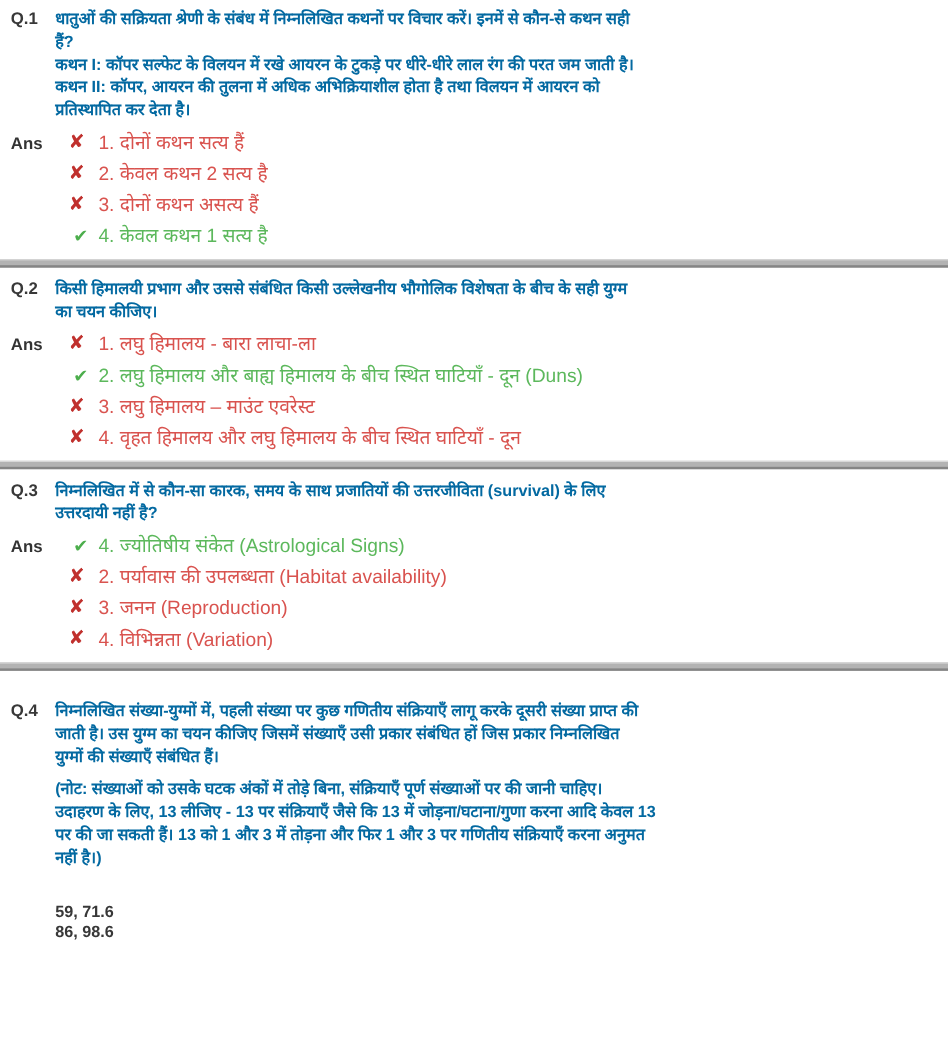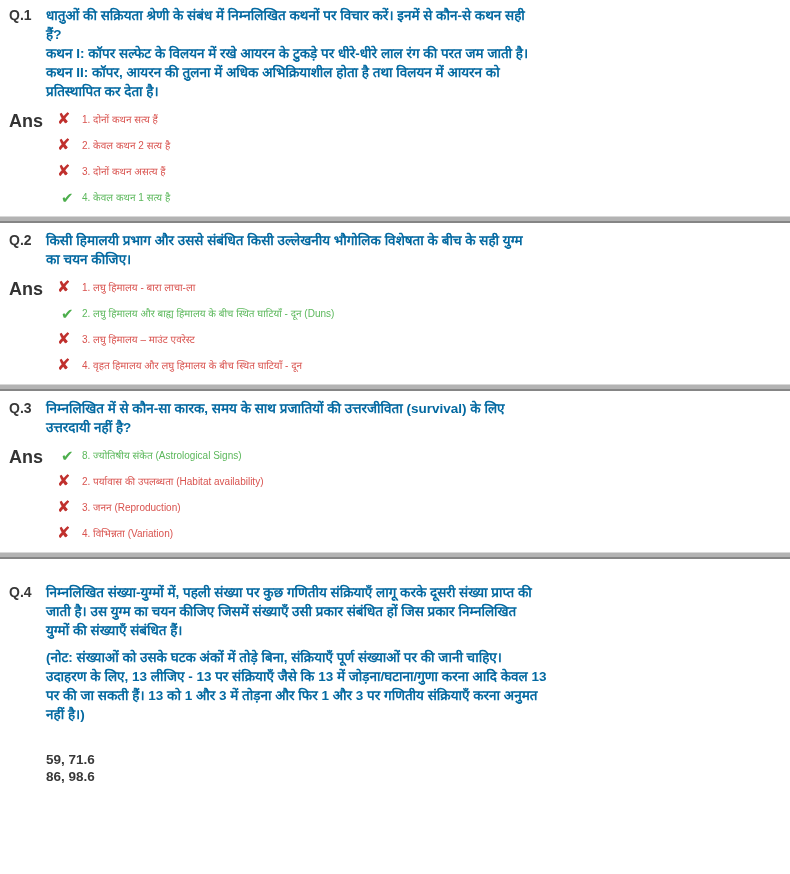--- a/index.html
+++ b/index.html
@@ -24,32 +24,32 @@
     font-weight:bold; font-size:13.5px; line-height:19px;
     white-space:pre-line; color:#0369a1;
   }
   .q-note { margin-top:8px; }
   .q-pairs {
     margin-top:27px; font-weight:bold; font-size:13.5px;
     line-height:17px; white-space:pre-line; color:#383838;
   }
   .ans-row { display:flex; margin-top:5px; }
   .ans-label {
-    flex:0 0 37px; width:37px; font-weight:bold; font-size:18px;
+    flex:0 0 37px; width:37px; font-weight:bold; font-size:14px;
     padding-top:5px; color:#333333;
   }
   .options { padding-left:11px; }
   .option { display:flex; align-items:center; height:26px; }
   .mark {
     width:20px; text-align:left; font-weight:bold;
     font-size:16px; line-height:1;
   }
   .mark.cross { color:#c0302d; }
   .mark.check { color:#4cae4c; font-size:15px; padding-left:4px; width:16px; }
-  .opt-text { margin-left:5px; font-size:10px; line-height:17px; }
+  .opt-text { margin-left:5px; font-size:16px; line-height:17px; }
   .opt-text.red { color:#d9534f; }
   .opt-text.green { color:#5cb85c; }
   .divider {
     height:4px; background:#b3b3b3;
     border-top:1px solid #d8d8d8; border-bottom:2px solid #858585;
     margin:6px 0 8px 0;
   }
 </style>
 </head>
 <body>
@@ -127,21 +127,21 @@
           <div class="q-body">
             <div class="q-text">निम्नलिखित में से कौन-सा कारक, समय के साथ प्रजातियों की उत्तरजीविता (survival) के लिए
 उत्तरदायी नहीं है?</div>
           </div>
         </div>
         <div class="ans-row">
           <div class="ans-label">Ans</div>
           <div class="options">
             <div class="option">
               <span class="mark check">✔</span>
-              <span class="opt-text green">8. ज्योतिषीय संकेत (Astrological Signs)</span>
+              <span class="opt-text green">4. ज्योतिषीय संकेत (Astrological Signs)</span>
             </div>
             <div class="option">
               <span class="mark cross">✘</span>
               <span class="opt-text red">2. पर्यावास की उपलब्धता (Habitat availability)</span>
             </div>
             <div class="option">
               <span class="mark cross">✘</span>
               <span class="opt-text red">3. जनन (Reproduction)</span>
             </div>
             <div class="option">

